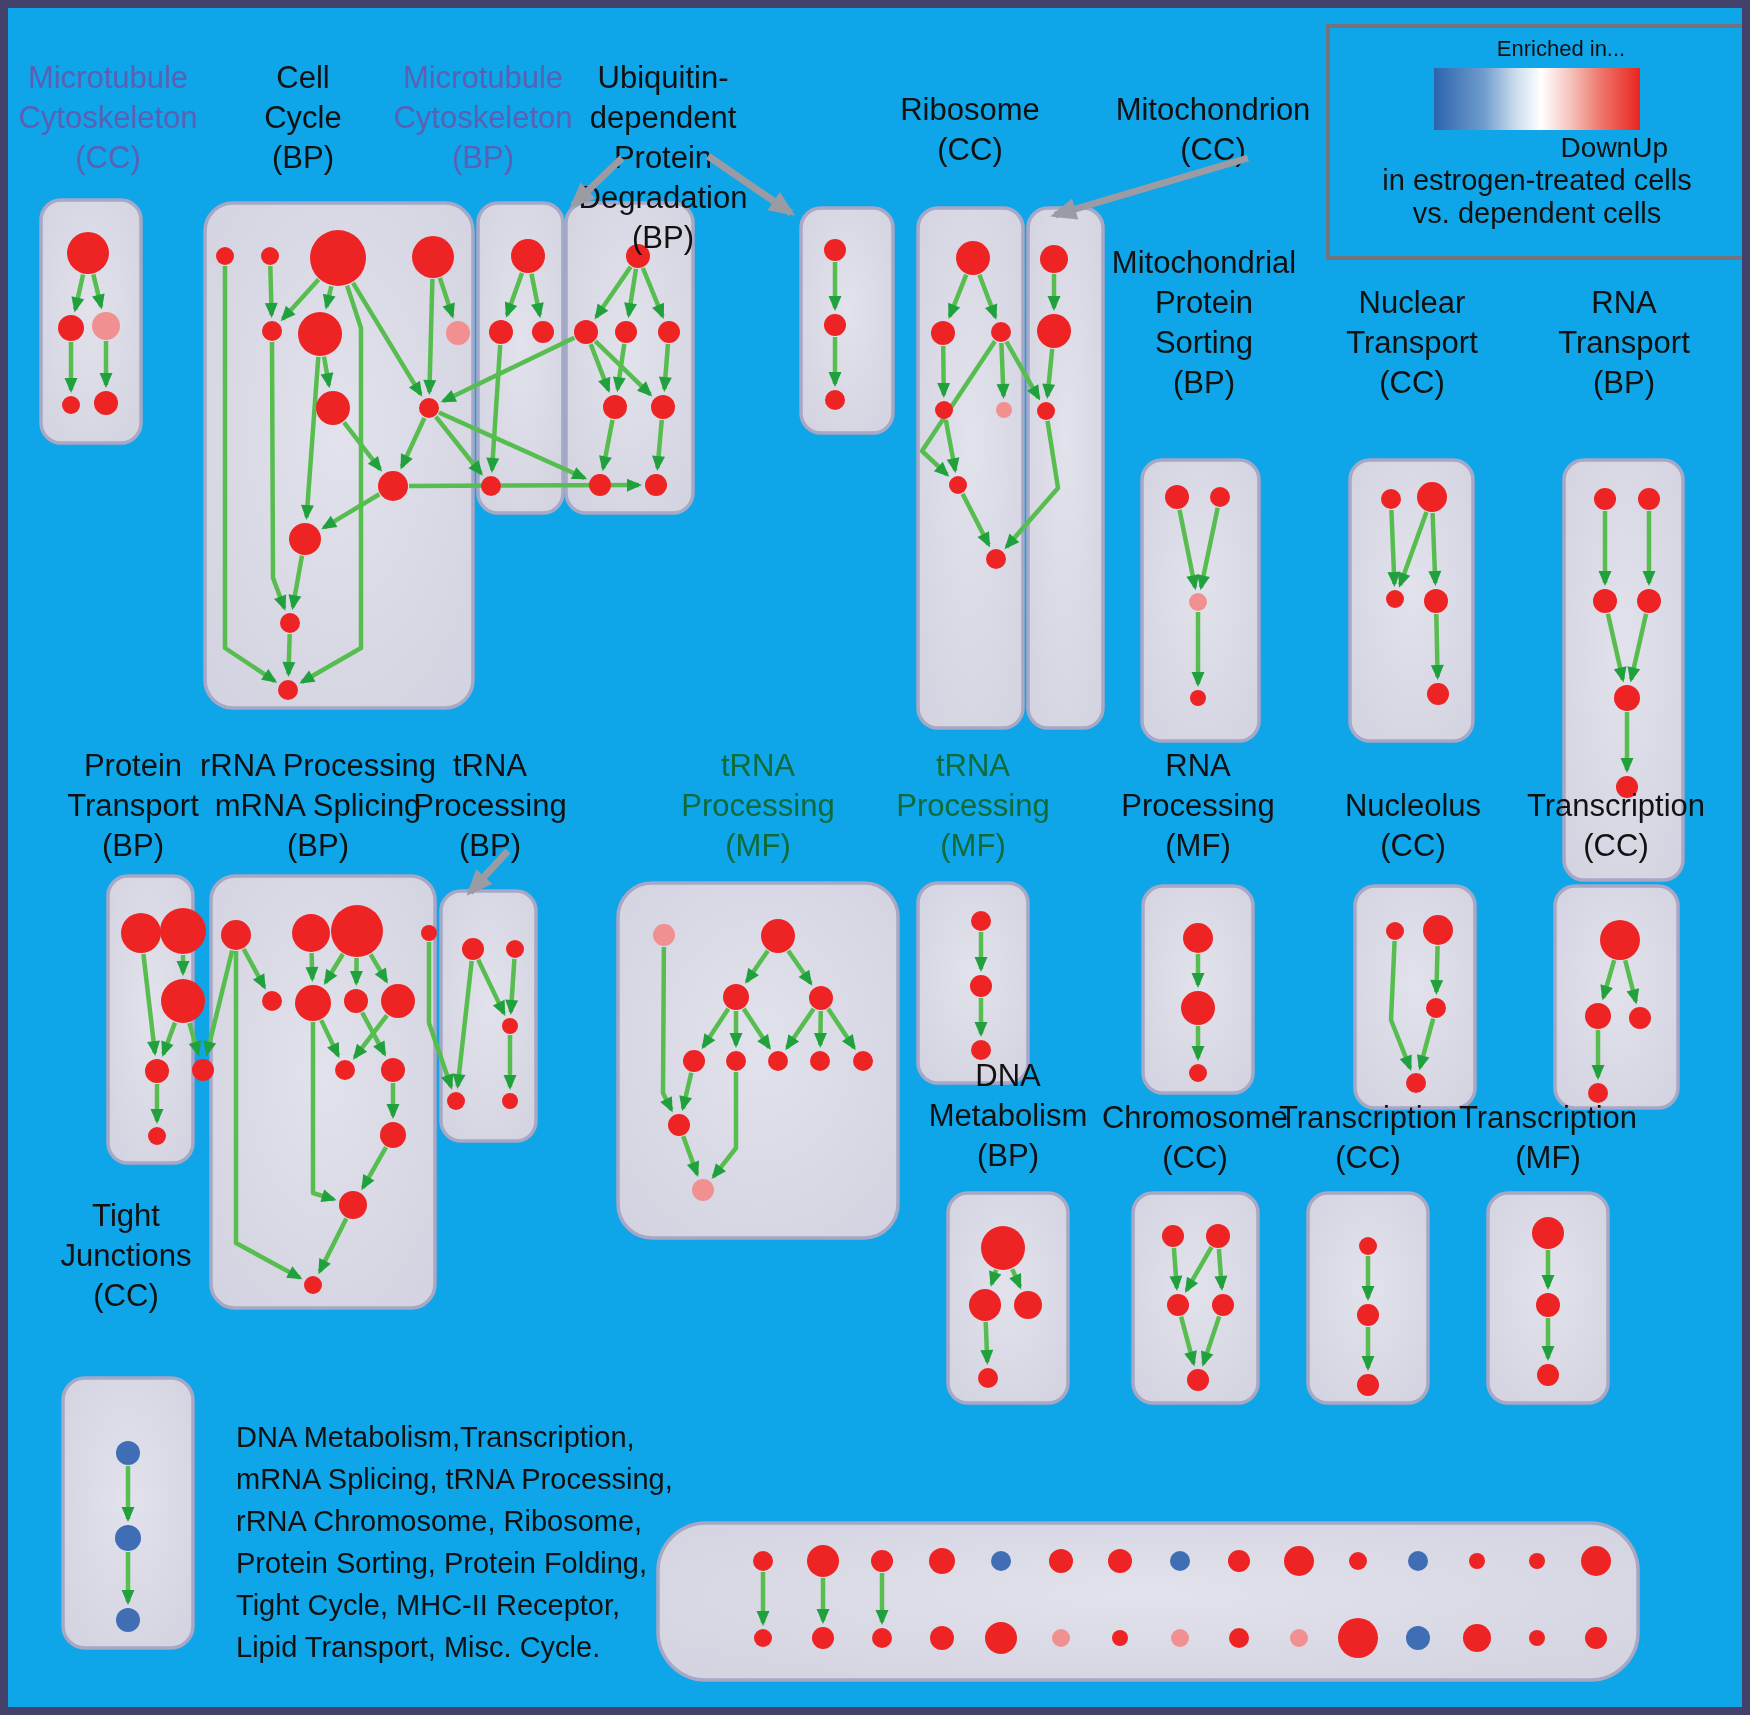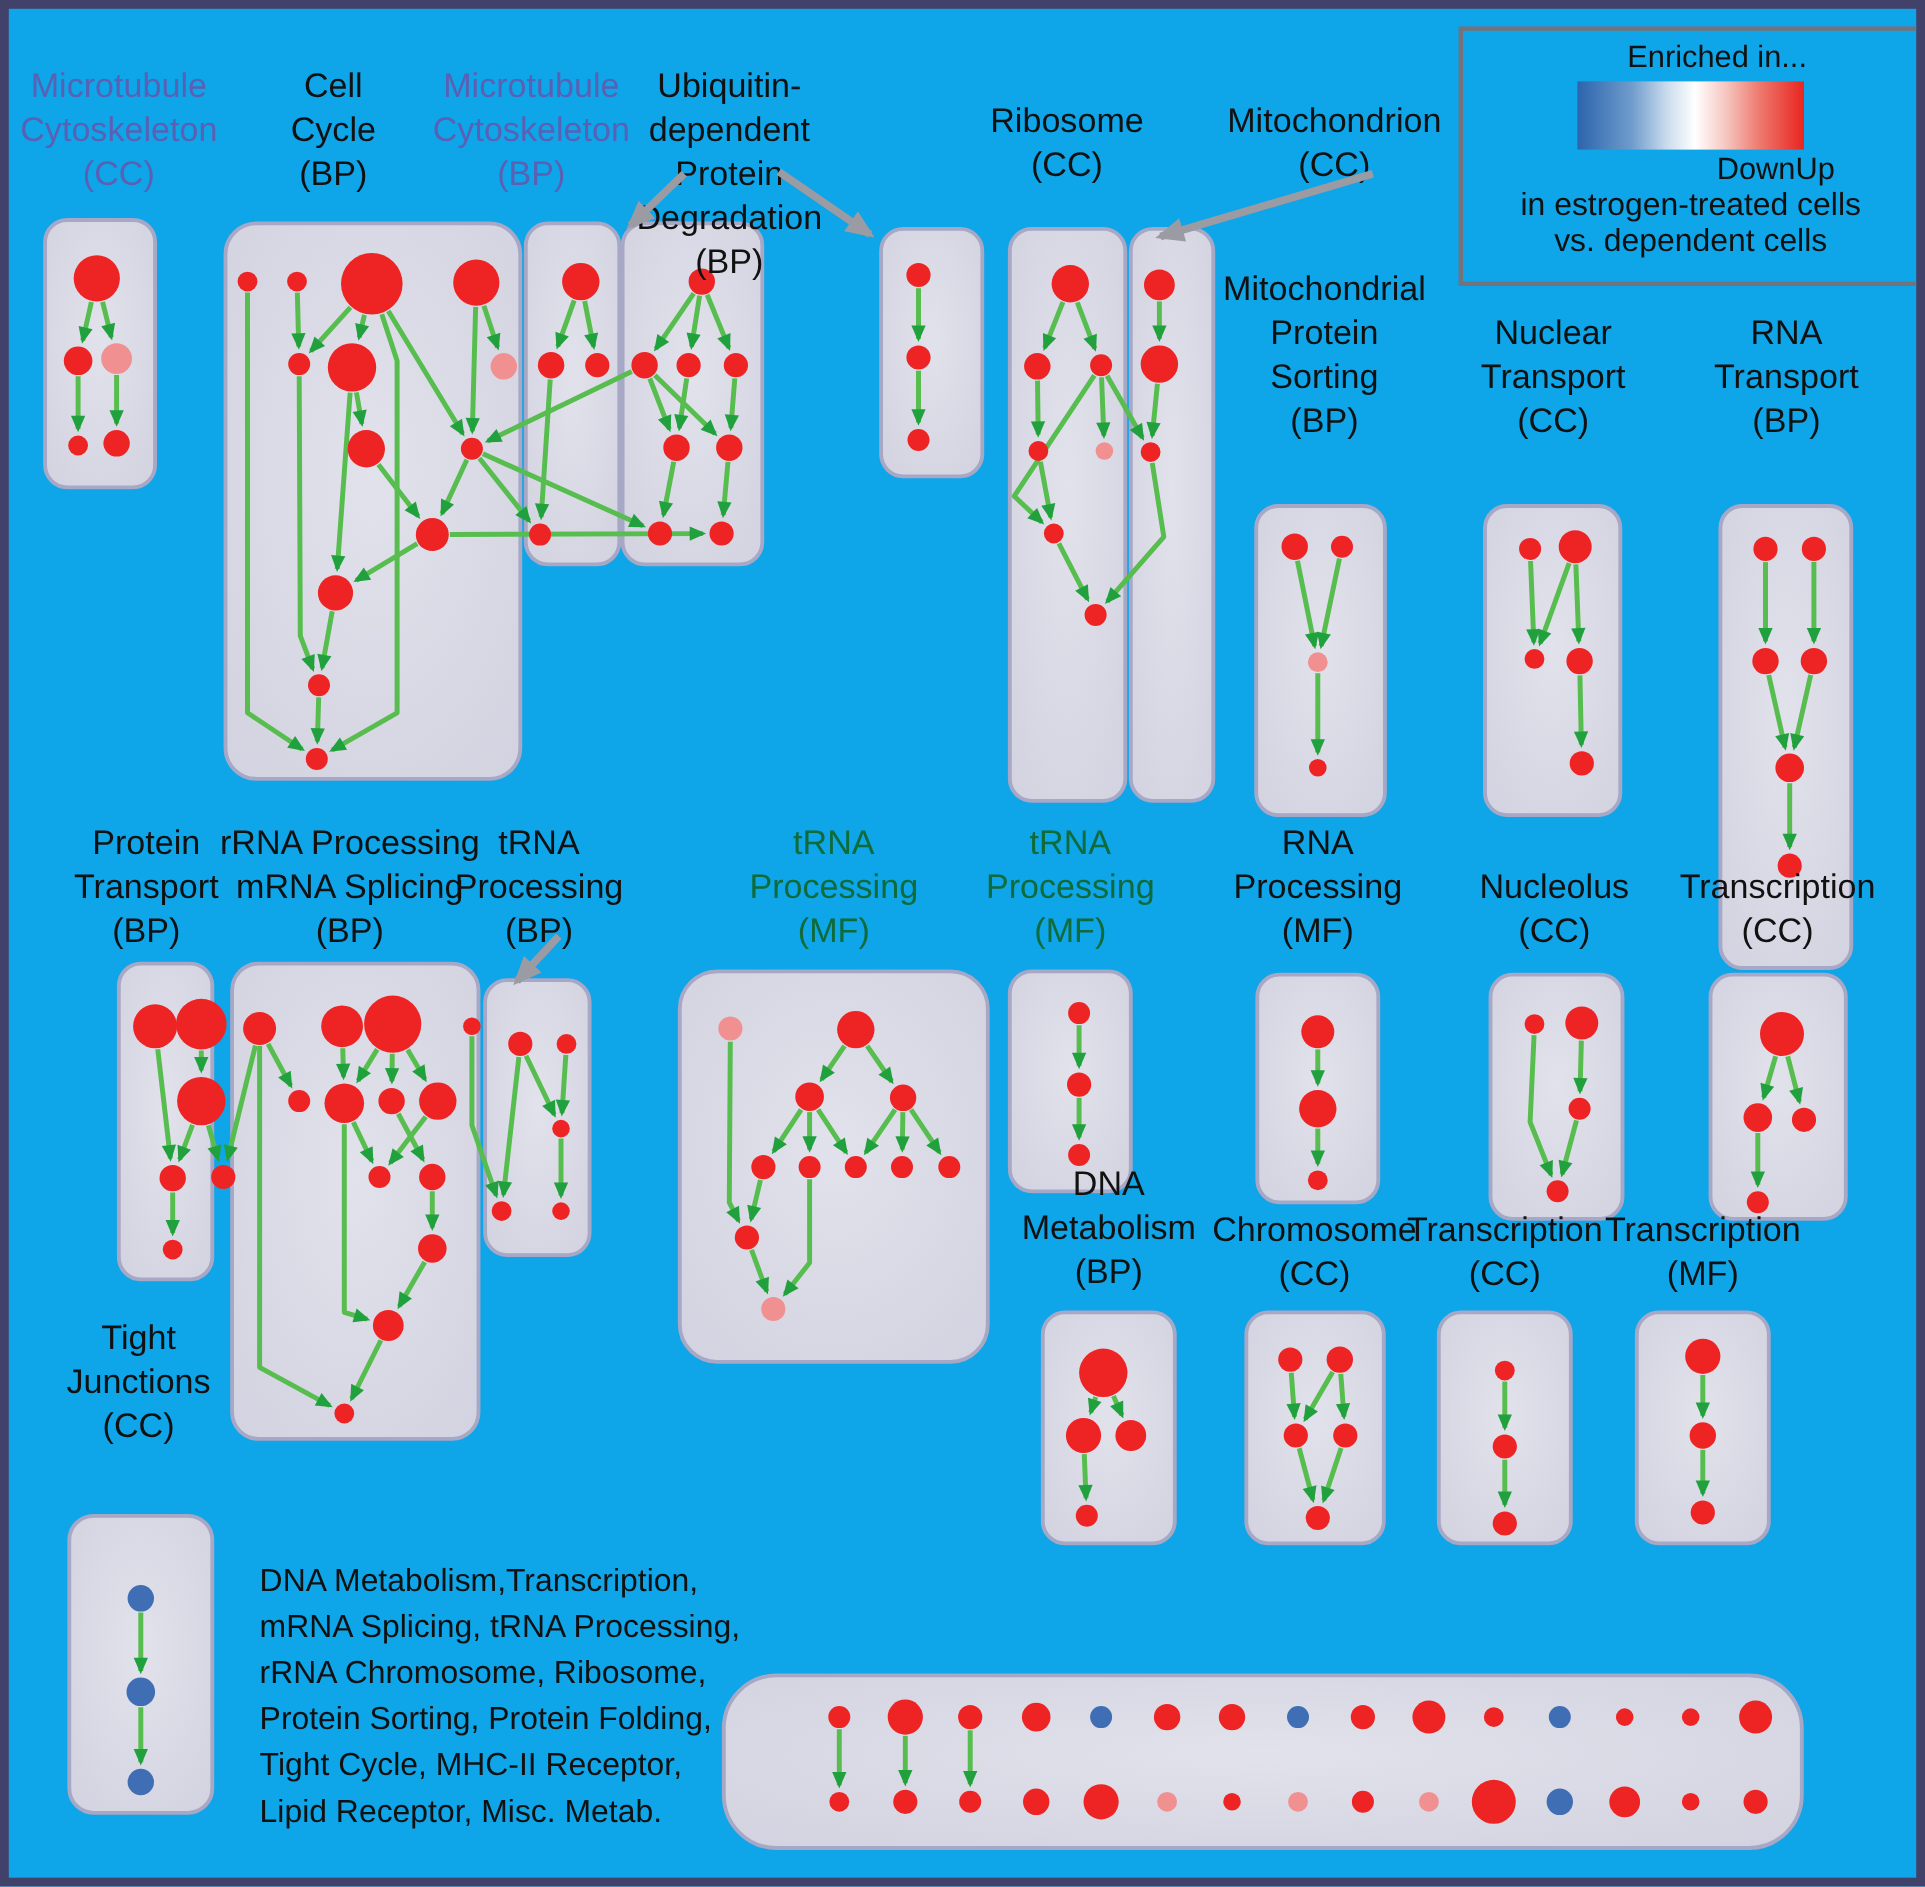--- a/index.html
+++ b/index.html
@@ -3,21 +3,21 @@
 <meta charset="utf-8">
 <style>
   html,body{margin:0;padding:0;background:#9a9ab0;font-family:"Liberation Sans",sans-serif;}
   #stage{position:relative;width:1750px;height:1715px;background:#0ea5e9;border:8px solid #414169;box-sizing:border-box;overflow:hidden;}
   #net{position:absolute;left:0;top:0;}
   .gbox{fill:url(#boxgrad);stroke:#a7a7c6;stroke-width:3.5px;}
   .edge{fill:none;stroke:#56bd4e;stroke-width:4.5px;stroke-linejoin:round;}
   .grayarrow{stroke:#9b9ba4;stroke-width:7px;fill:none;}
   .lbl{font-size:31px;}
   #legend{position:absolute;left:1318px;top:16px;width:422px;height:236px;border:4px solid #73737e;box-sizing:border-box;text-align:center;color:#111;}
-  #legend .ltitle{font-size:28px;margin-top:8px;margin-left:48px;}
+  #legend .ltitle{font-size:22px;margin-top:8px;margin-left:48px;}
   #legend .bar{width:206px;height:62px;margin:6px auto 0;background:linear-gradient(90deg,#2c64ad 0%,#6f9ccc 24%,#cdddee 40%,#ffffff 52%,#f5c4be 66%,#ee7b70 80%,#e8251f 100%);}
   #legend .duRow{width:262px;margin:2px auto 0;display:flex;justify-content:flex-end;font-size:28px;}
   #legend .note{font-size:29px;line-height:33px;}
   #miscList{position:absolute;left:228px;top:1408px;font-size:29px;line-height:42px;color:#111;}
 </style>
 </head>
 <body>
 
 <div id="stage">
   <svg id="net" width="1734" height="1699" viewBox="0 0 1734 1699">
@@ -374,15 +374,15 @@
     <div class="note">in estrogen-treated cells</div>
     <div class="note">vs. dependent cells</div>
   </div>
 
   <div id="miscList">
     <div>DNA Metabolism,Transcription,</div>
     <div>mRNA Splicing, tRNA Processing,</div>
     <div>rRNA Chromosome, Ribosome,</div>
     <div>Protein Sorting, Protein Folding,</div>
     <div>Tight Cycle, MHC-II Receptor,</div>
-    <div>Lipid Receptor, Misc. Metab.</div>
+    <div>Lipid Transport, Misc. Cycle.</div>
   </div>
 </div>
 
 </body></html>

